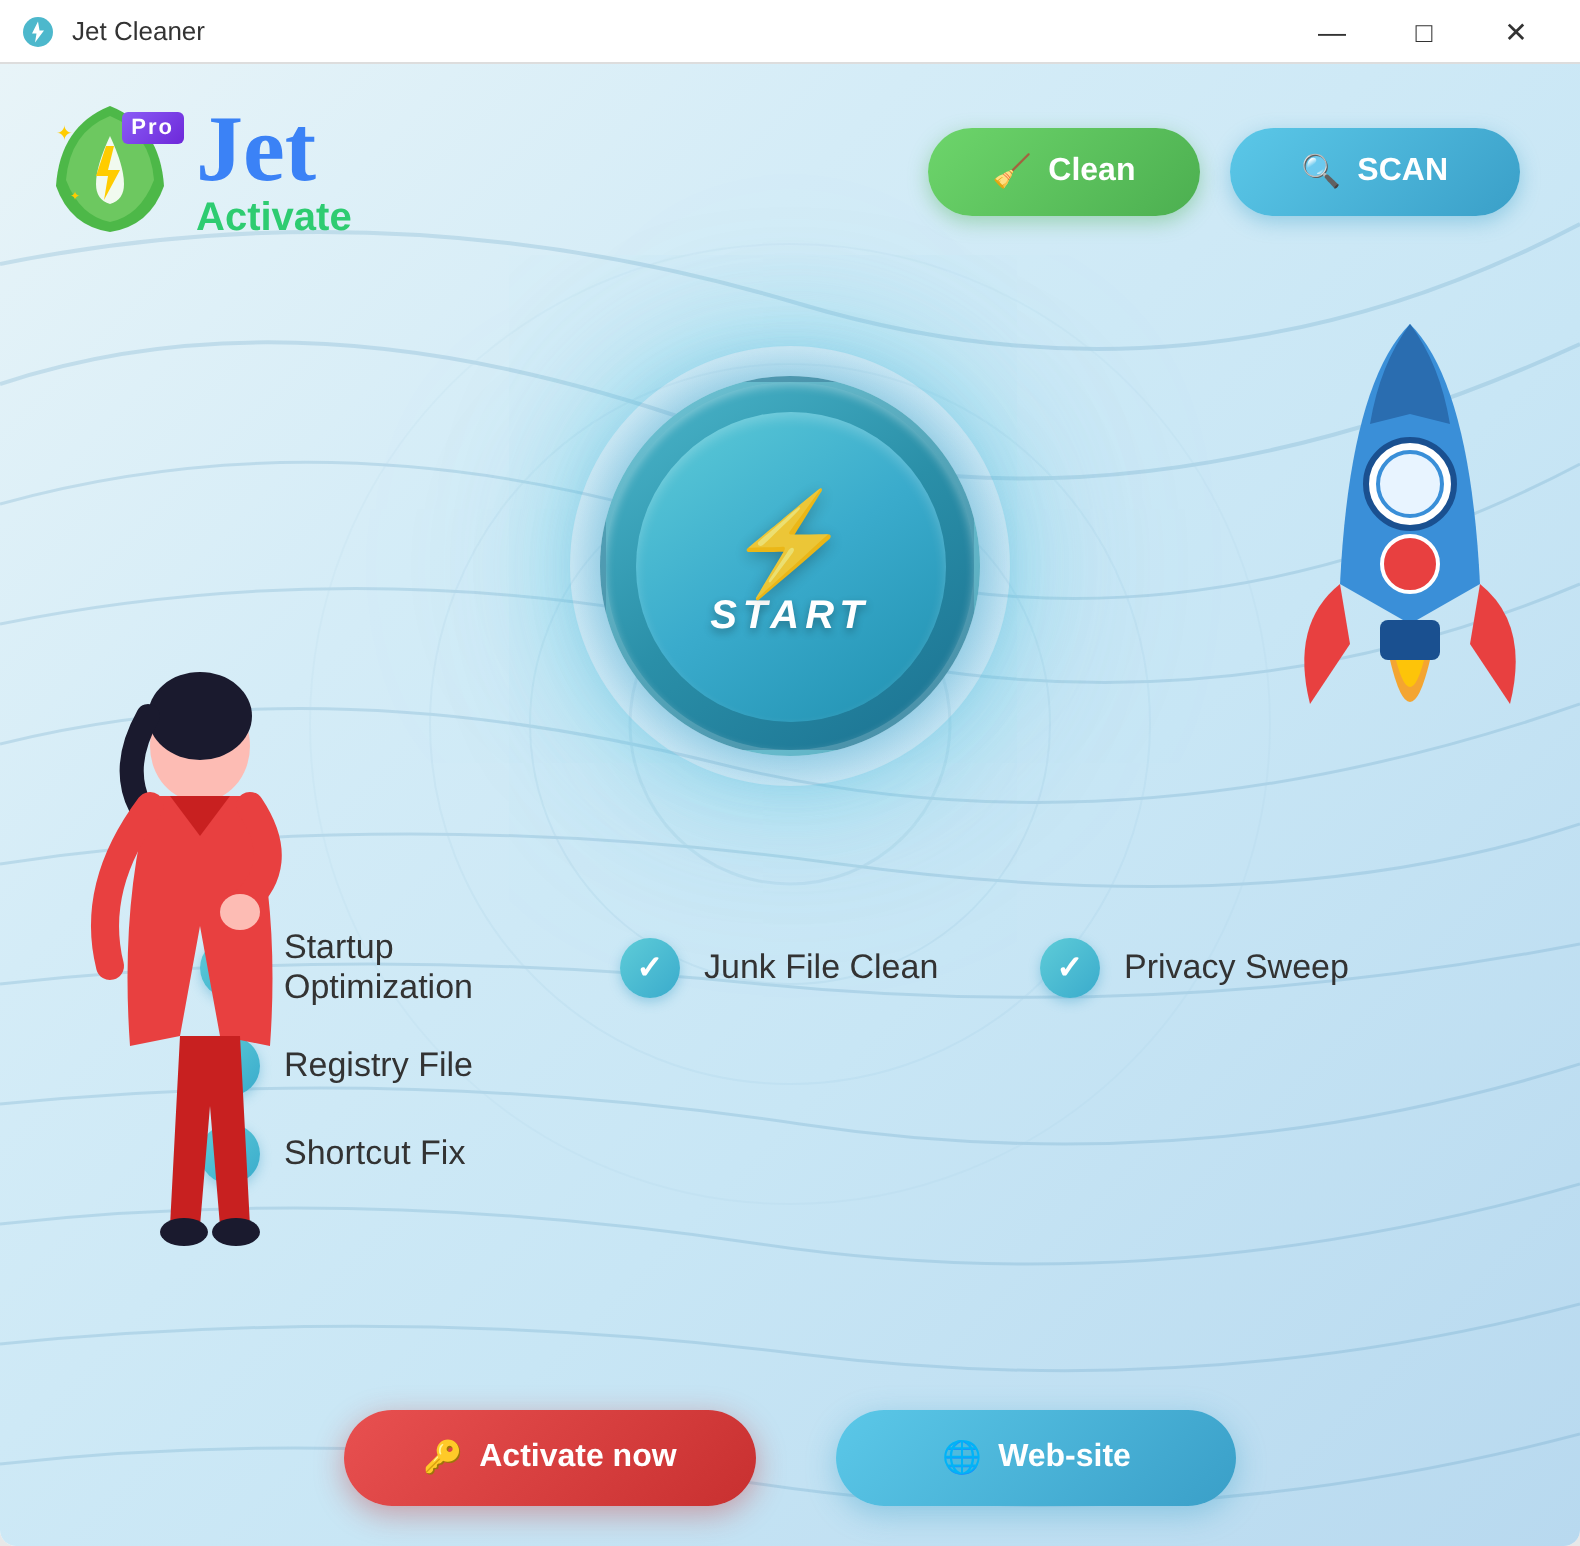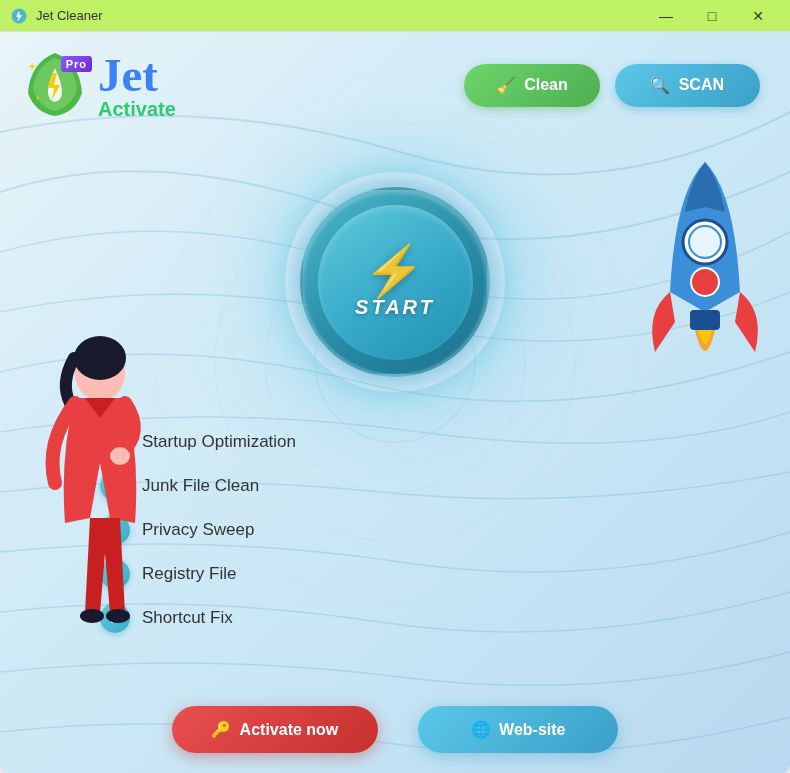--- a/index.html
+++ b/index.html
@@ -6,21 +6,21 @@
 
     body {
       width: 790px;
       height: 773px;
       background: #e8e8e8;
       font-family: 'Segoe UI', Arial, sans-serif;
       overflow: hidden;
     }
 
     .title-bar {
-      background: #bef264;
+      background: #ffffff;
       height: 32px;
       display: flex;
       align-items: center;
       padding: 0 10px;
       border-bottom: 1px solid #ddd;
       user-select: none;
     }
 
     .title-bar-icon {
       width: 18px;
@@ -220,22 +220,23 @@
     .features-section {
       position: relative;
       z-index: 10;
       margin-top: 35px;
       padding: 0 100px;
       width: 100%;
     }
 
     .features-grid {
       display: grid;
-      grid-template-columns: 1fr;
+      grid-template-columns: 1fr 1fr 1fr;
       gap: 14px 40px;
+      margin-top: 36px;
     }
 
     .feature-item {
       display: flex;
       align-items: center;
       gap: 12px;
     }
 
     .check-icon {
       width: 30px;

